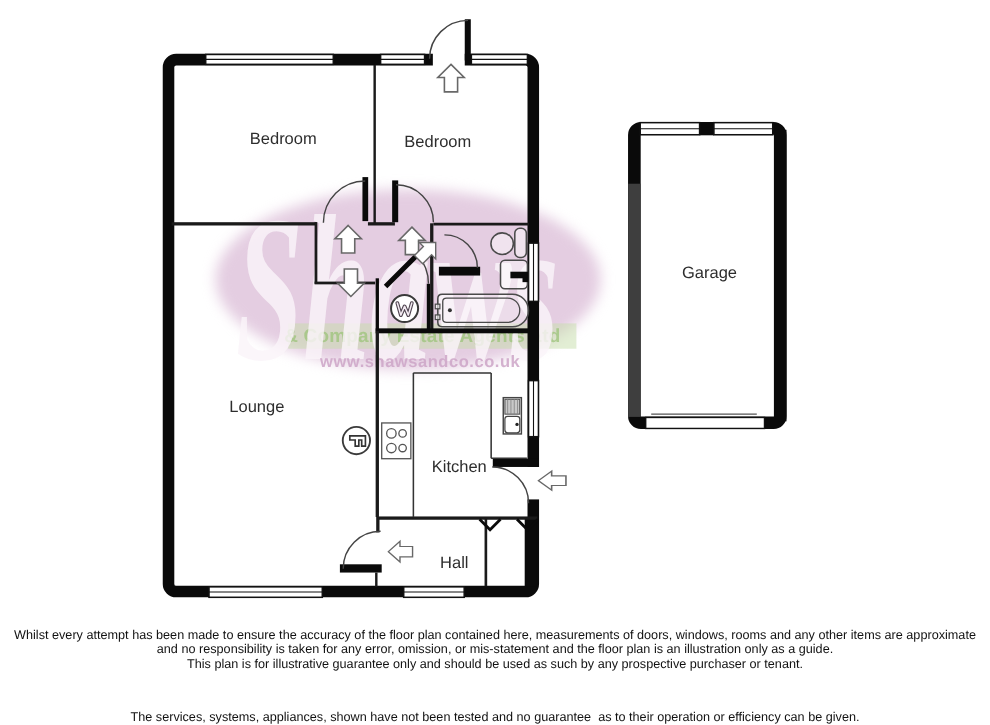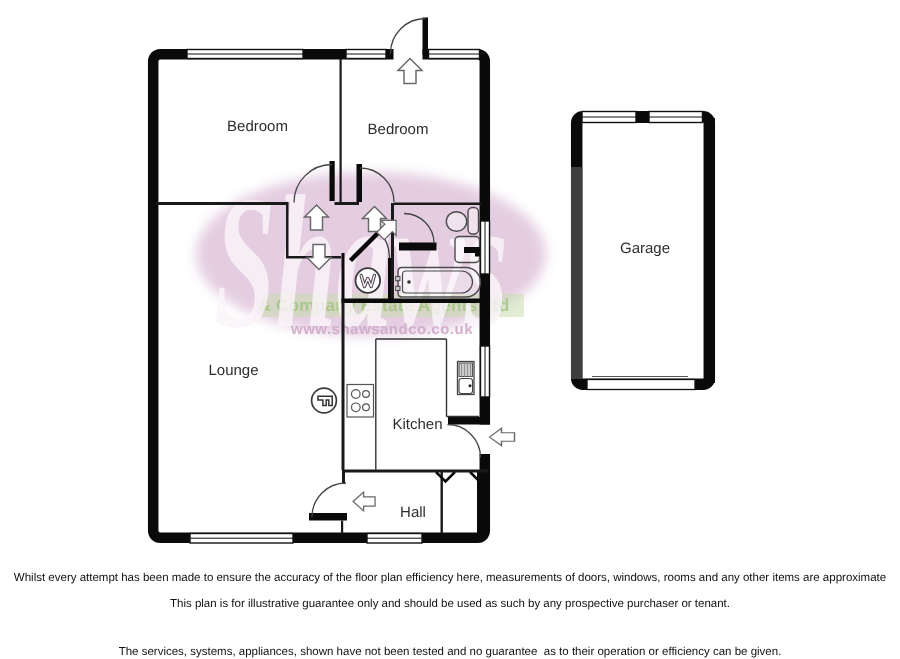--- a/index.html
+++ b/index.html
@@ -243,21 +243,22 @@
 
 <text x="233.5" y="374.5" text-anchor="middle" font-family="Liberation Sans, sans-serif" font-size="15" fill="#2d2d2d">Lounge</text>
 
 <text x="417.5" y="429" text-anchor="middle" font-family="Liberation Sans, sans-serif" font-size="15" fill="#2d2d2d">Kitchen</text>
 
 <text x="413" y="516.5" text-anchor="middle" font-family="Liberation Sans, sans-serif" font-size="15" fill="#2d2d2d">Hall</text>
 
 <text x="645" y="252.5" text-anchor="middle" font-family="Liberation Sans, sans-serif" font-size="15" fill="#2d2d2d">Garage</text>
 </svg>
 
-<div class="foot" style="top:572px;">Whilst every attempt has been made to ensure the accuracy of the floor plan efficiency here, measurements of doors, windows, rooms and any other items are approximate</div>
-
+<div class="foot" style="top:572px;">Whilst every attempt has been made to ensure the accuracy of the floor plan contained here, measurements of doors, windows, rooms and any other items are approximate</div>
+
+<div class="foot" style="top:585px;">and no responsibility is taken for any error, omission, or mis-statement and the floor plan is an illustration only as a guide.</div>
 
 <div class="foot" style="top:598px;">This plan is for illustrative guarantee only and should be used as such by any prospective purchaser or tenant.</div>
 
 <div class="foot" style="top:646px;">The services, systems, appliances, shown have not been tested and no guarantee&nbsp; as to their operation or efficiency can be given.</div>
 
 
 </div>
 
 </body></html>

